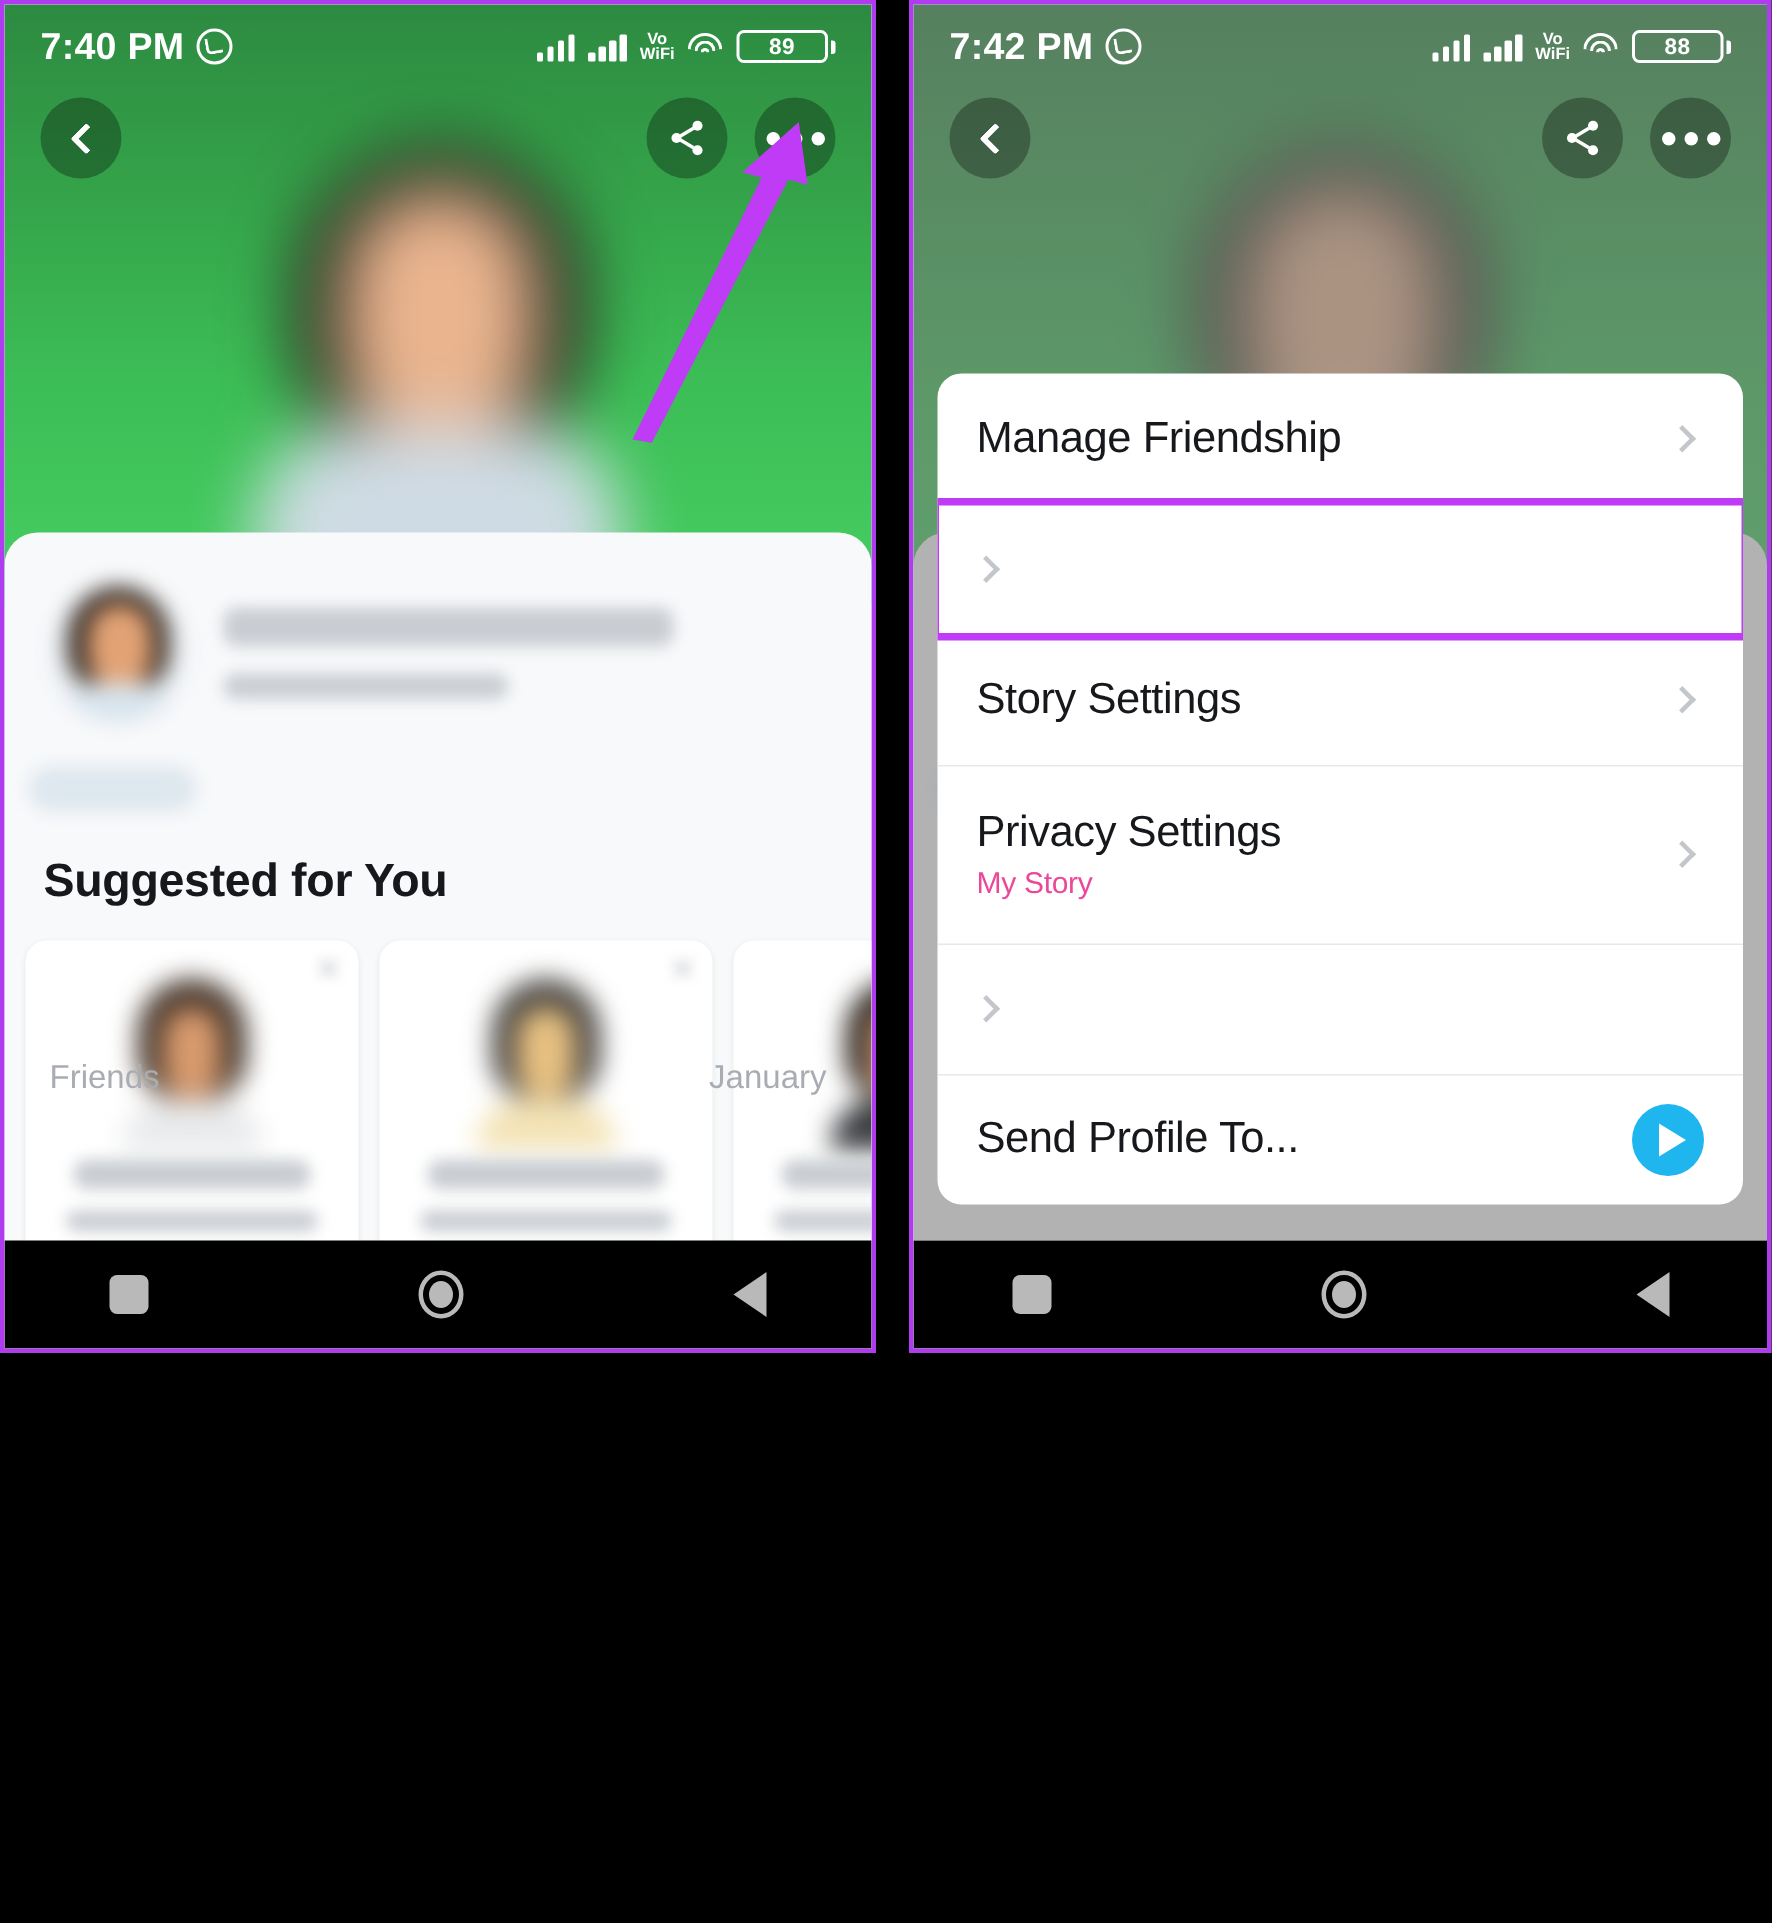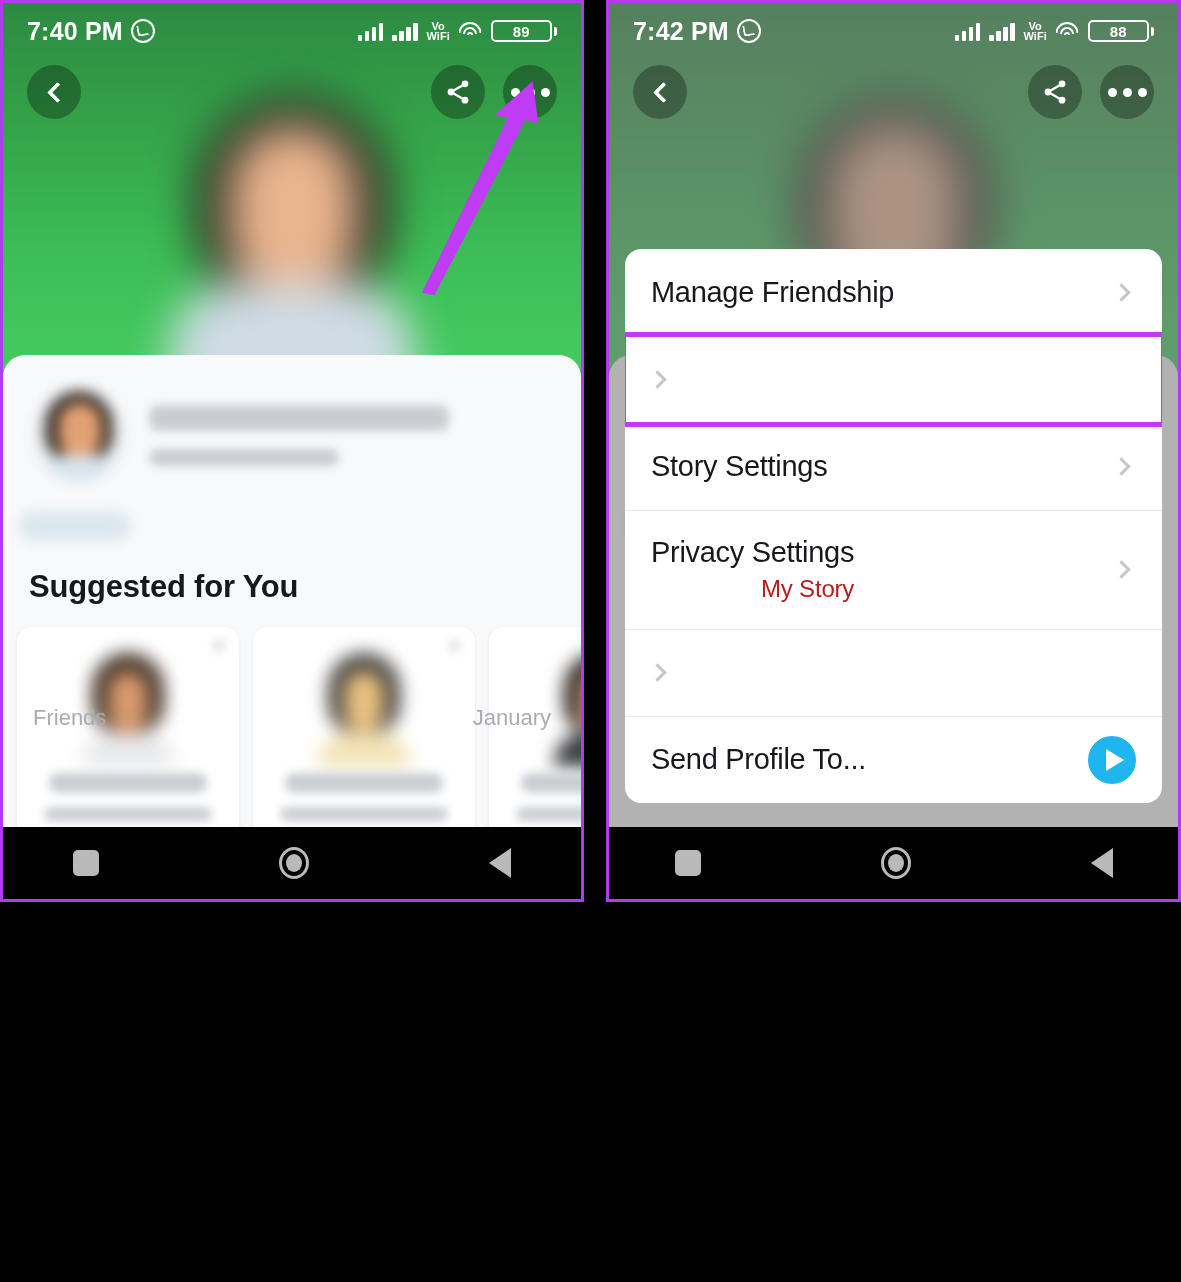--- a/index.html
+++ b/index.html
@@ -212,37 +212,37 @@
   .dim {
     position: absolute; left: 0; right: 0; top: 0; bottom: 72px;
     background: rgba(120,120,120,.55);
     z-index: 3;
   }
   .actionsheet {
     position: absolute; left: 16px; right: 16px; bottom: 96px;
     z-index: 4;
   }
   .menu-card {
-    background: #fff; border-radius: 16px; overflow: hidden; text-align: right;
+    background: #fff; border-radius: 16px; overflow: hidden;
   }
   .menu-item {
     position: relative;
     display: flex; align-items: center; justify-content: space-between;
     padding: 0 26px;
     height: 87px;
     cursor: pointer;
   }
   .menu-item + .menu-item::before {
     content: ""; position: absolute; left: 0; right: 0; top: 0;
     height: 1px; background: #e6e8ea;
   }
   .mi-label {
     font-size: 29px; color: #16181c; letter-spacing: -.3px;
   }
-  .mi-sub { font-size: 24px; color: #b91c1c; margin-top: 6px; letter-spacing: -.2px; }
+  .mi-sub { font-size: 20px; color: #ec4899; margin-top: 6px; letter-spacing: -.2px; }
   .mi-text-wrap { display: flex; flex-direction: column; justify-content: center; }
   .mi-tall { height: 119px; }
   .chev-right {
     width: 13px; height: 13px; border-top: 3.5px solid #c3c7cb; border-right: 3.5px solid #c3c7cb;
     transform: rotate(45deg); margin-right: 8px;
   }
   .send-btn {
     width: 48px; height: 48px; border-radius: 50%; background: #1fb6f0;
     display: flex; align-items: center; justify-content: center;
   }

